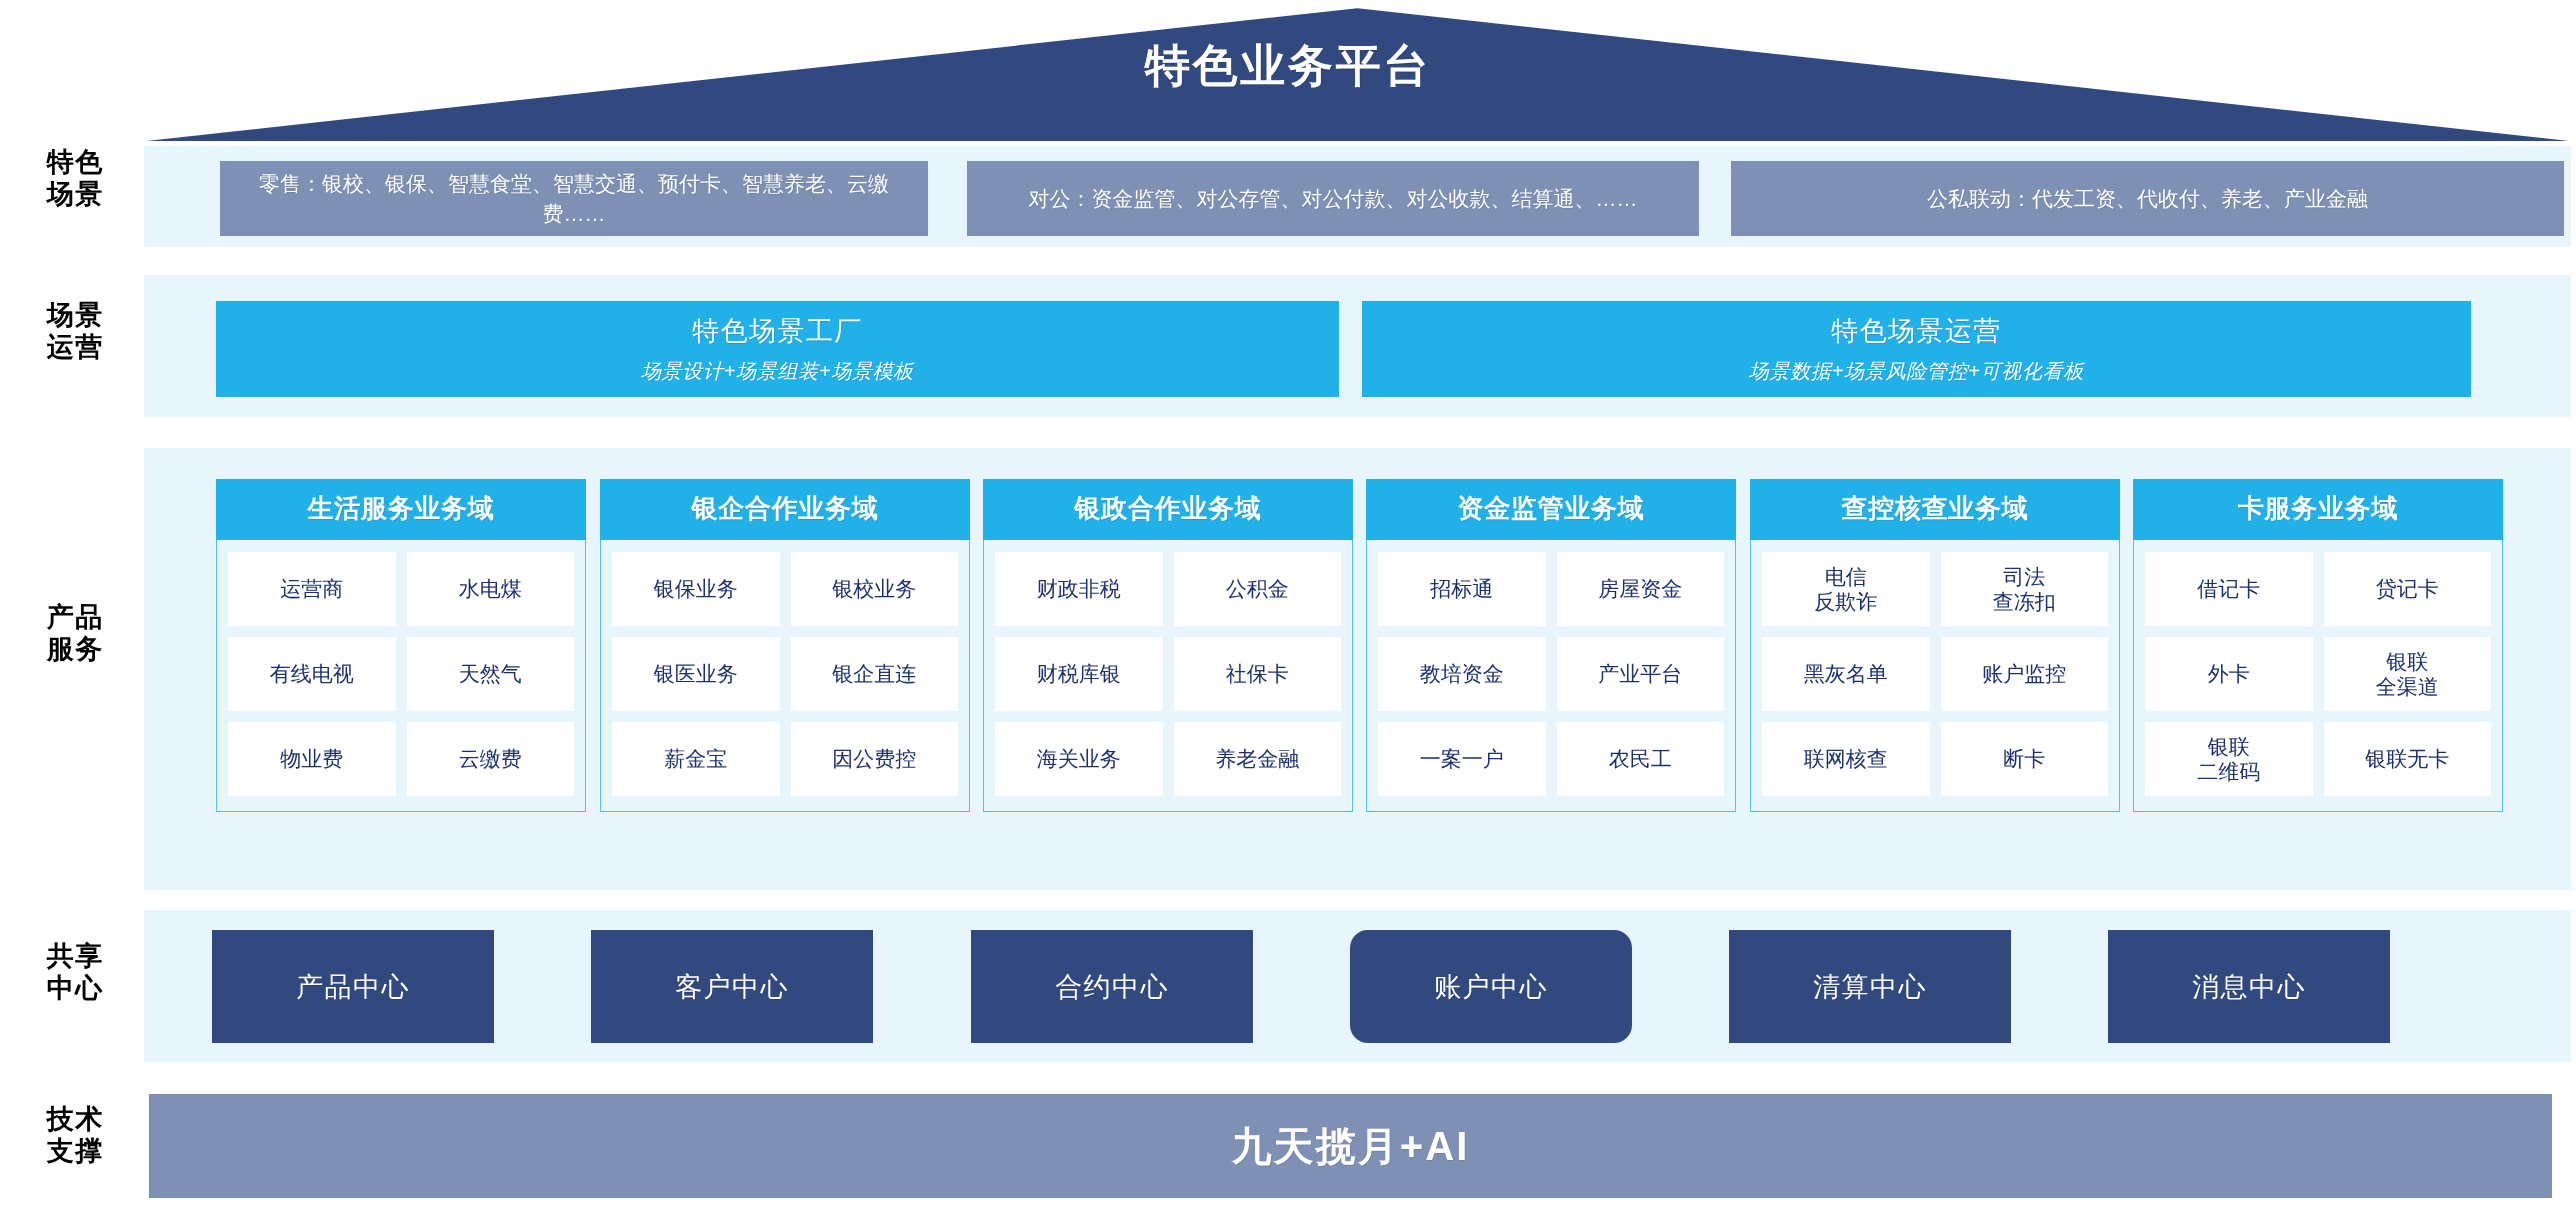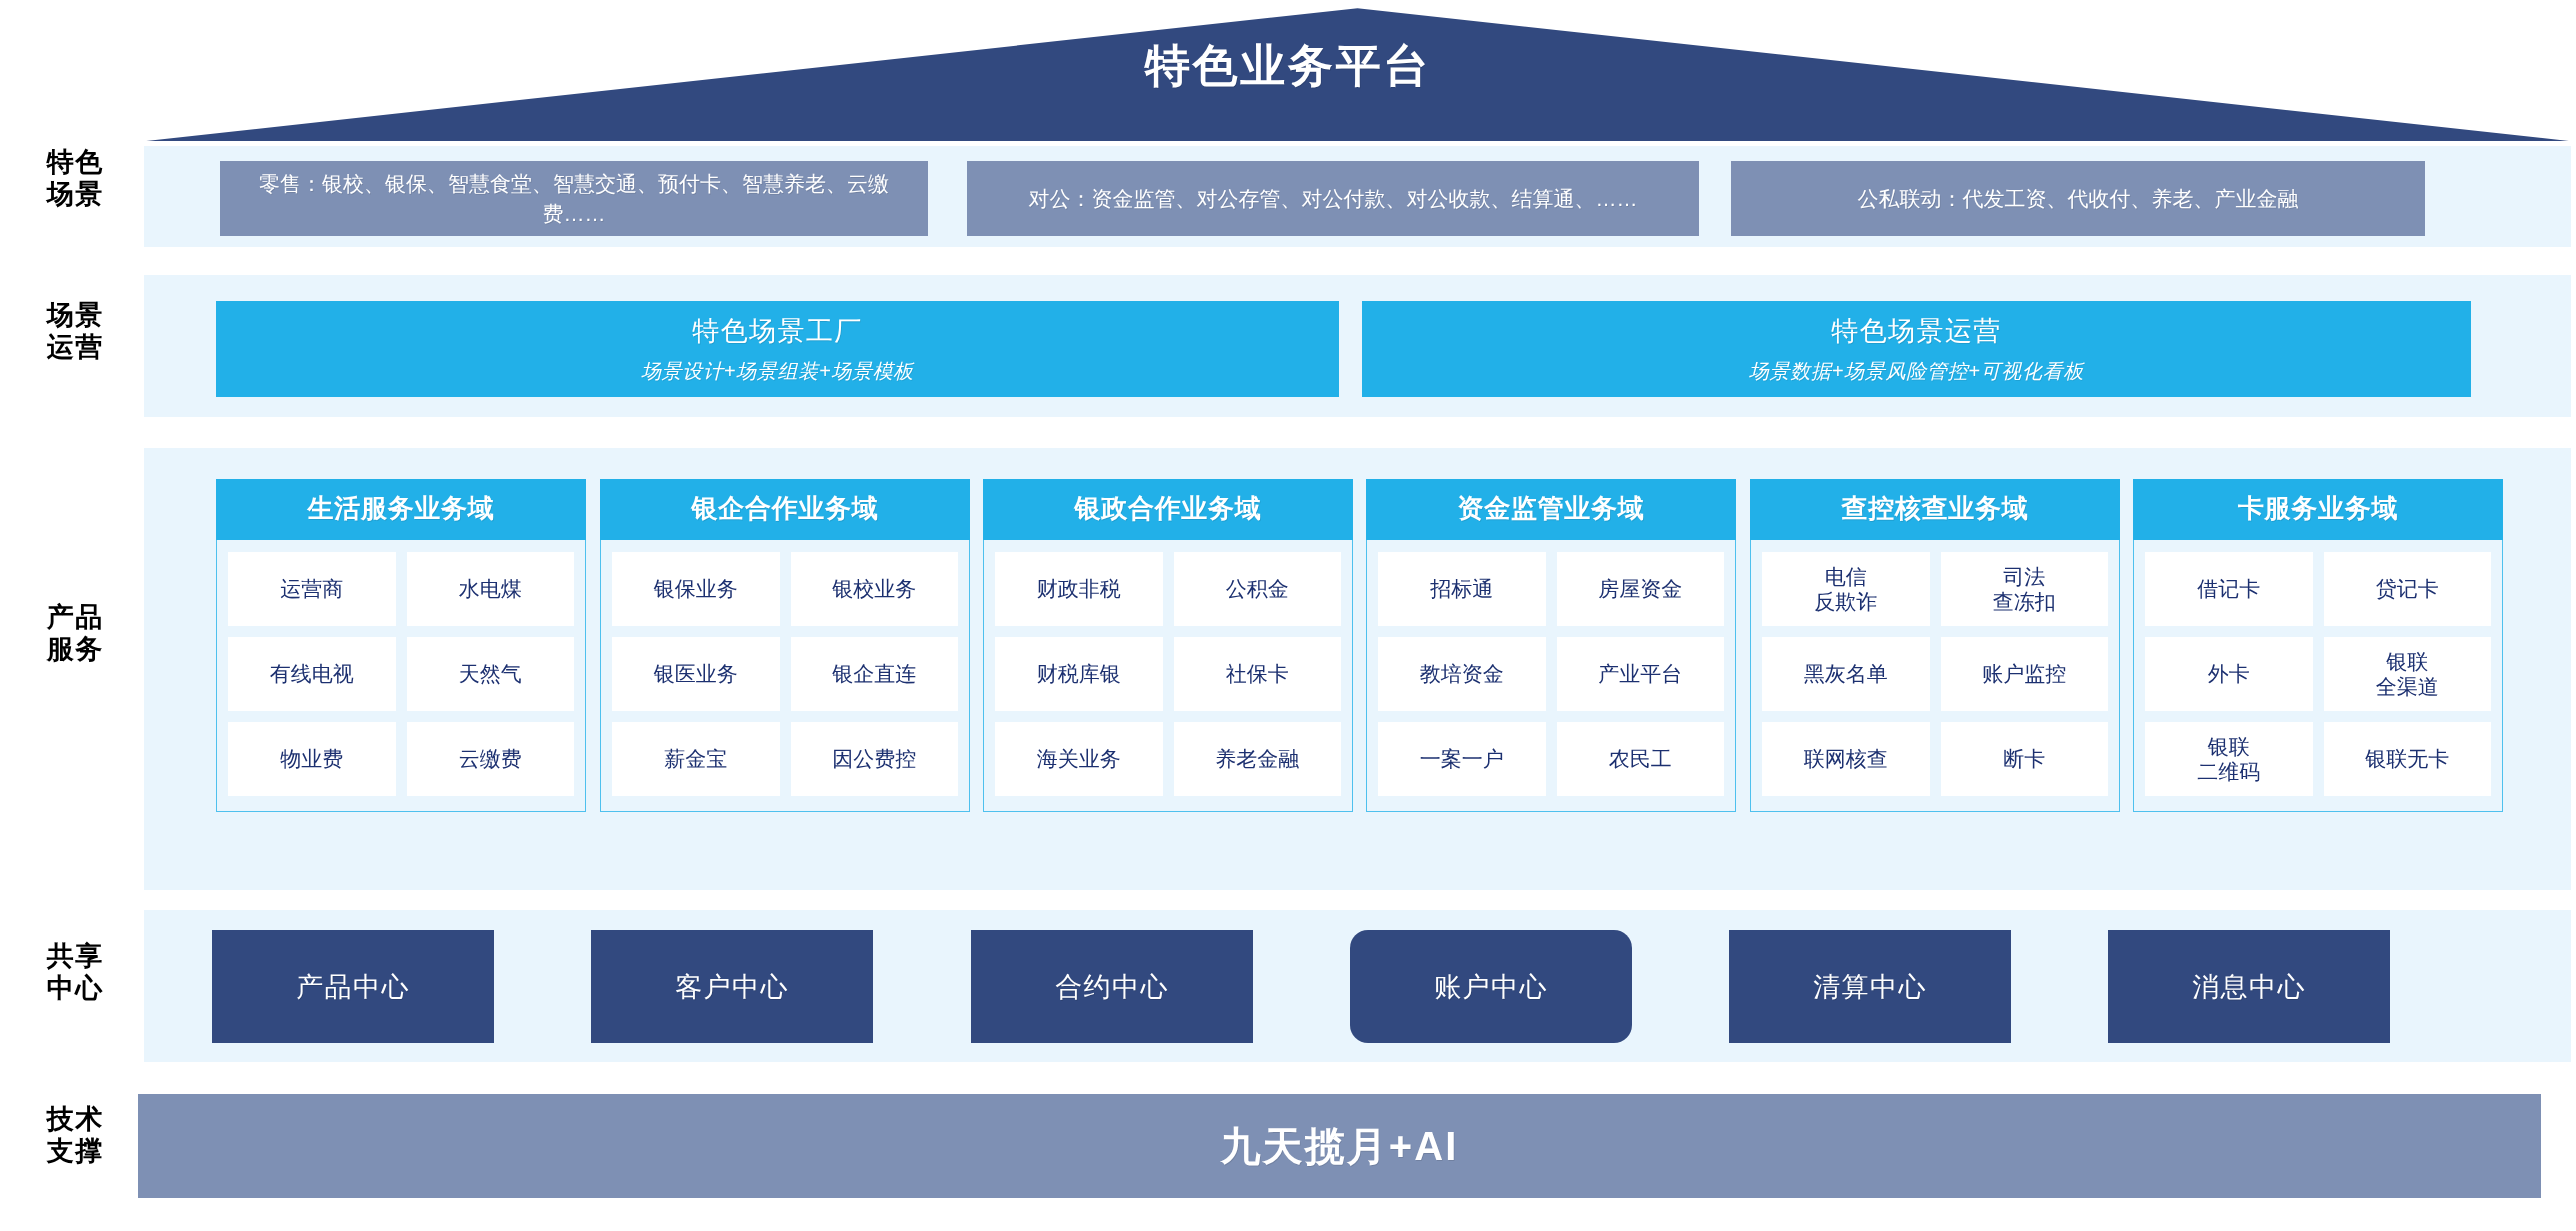--- a/index.html
+++ b/index.html
@@ -81,21 +81,21 @@
     display: flex;
     align-items: center;
     justify-content: center;
     text-align: center;
     padding: 0 15px;
     box-sizing: border-box;
     text-shadow: 0.7px 0.7px 0 rgba(0,0,0,0.10);
   }
   #scene-0 { left: 220px; top: 161px; width: 708px; height: 75px; }
   #scene-1 { left: 967px; top: 161px; width: 732px; height: 75px; }
-  #scene-2 { left: 1731px; top: 161px; width: 694px; height: 75px; }
+  #scene-2 { left: 1731px; top: 161px; width: 833px; height: 75px; }
 
   
   #band-ops { left: 144px; top: 275px; width: 2427px; height: 142px; }
   .ops-box {
     position: absolute;
     background: #22b0e8;
     color: #ffffff;
     display: flex;
     flex-direction: column;
     align-items: center;
@@ -188,21 +188,21 @@
   #center-0 { left: 212px; }
   #center-1 { left: 591px; }
   #center-2 { left: 971px; }
   #center-3 { left: 1350px; border-radius: 18px; }
   #center-4 { left: 1729px; }
   #center-5 { left: 2108px; }
 
   
   #tech-bar {
     position: absolute;
-    left: 138px;
+    left: 149px;
     top: 1094px;
     width: 2403px;
     height: 104px;
     background: #7e90b4;
     color: #ffffff;
     display: flex;
     align-items: center;
     justify-content: center;
     font-size: 40px;
     font-weight: bold;

